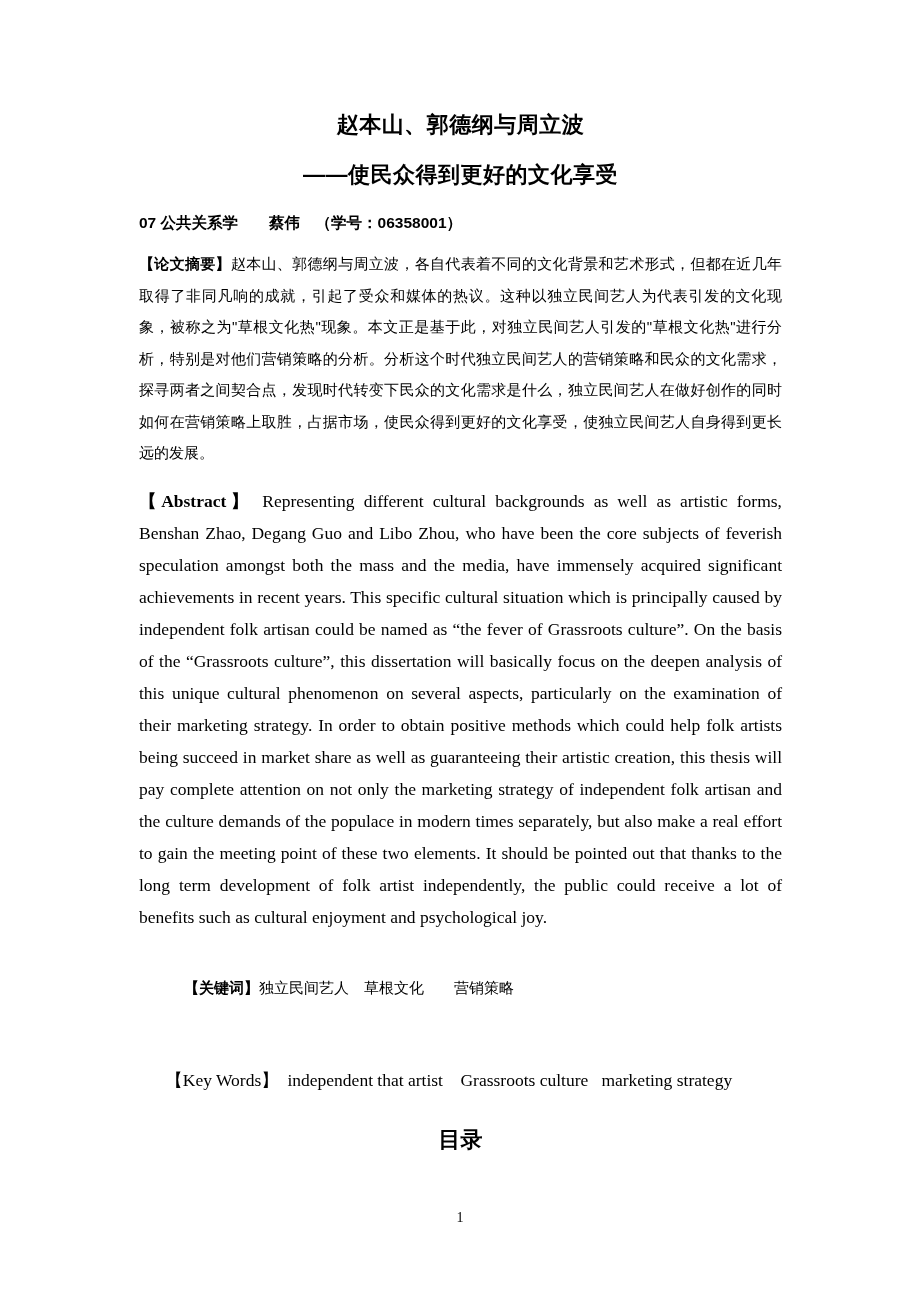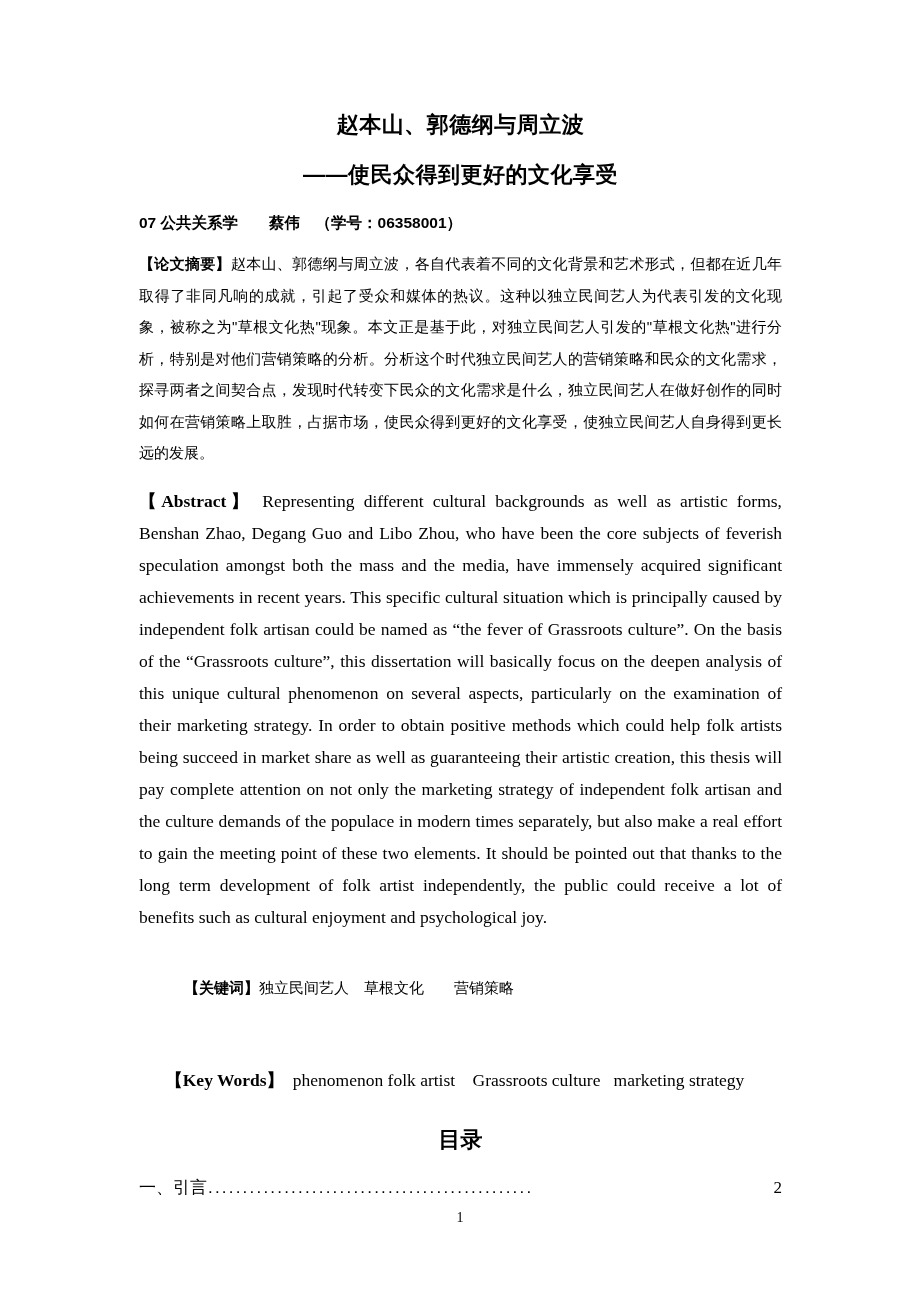--- a/index.html
+++ b/index.html
@@ -112,21 +112,21 @@
   }
   .kw-cn .tag { font-weight: bold; margin-left: 20px; }
 
   .kw-en {
     margin-top: 2px;
     font-family: "Liberation Serif", "DejaVu Serif", serif;
     font-size: 17.5px;
     line-height: 30px;
     white-space: pre;
   }
-  .kw-en .tag { font-weight: bold; }
+  .kw-en .tag { font-weight: normal; }
 
   
   .toc-heading {
     text-align: center;
     font-family: "Liberation Sans", "DejaVu Sans", sans-serif;
     font-weight: bold;
     font-size: 22px;
     line-height: 30px;
   }
   .toc-list {
@@ -189,30 +189,23 @@
 
     <div class="en-abstract">
       <span class="tag">【Abstract】</span><span> Representing different cultural backgrounds as well as artistic forms, Benshan Zhao, Degang Guo and Libo Zhou, who have been the core subjects of feverish speculation amongst both the mass and the media, have immensely acquired significant achievements in recent years. This specific cultural situation which is principally caused by independent folk artisan could be named as “the fever of Grassroots culture”. On the basis of the “Grassroots culture”, this dissertation will basically focus on the deepen analysis of this unique cultural phenomenon on several aspects, particularly on the examination of their marketing strategy. In order to obtain positive methods which could help folk artists being succeed in market share as well as guaranteeing their artistic creation, this thesis will pay complete attention on not only the marketing strategy of independent folk artisan and the culture demands of the populace in modern times separately, but also make a real effort to gain the meeting point of these two elements. It should be pointed out that thanks to the long term development of folk artist independently, the public could receive a lot of benefits such as cultural enjoyment and psychological joy.</span>
     </div>
 
     <div class="kw-cn">
       <span class="tag">【关键词】</span><span>独立民间艺人　草根文化　　营销策略</span>
     </div>
 
     <div class="kw-en">
-      <span class="tag">【Key Words】</span><span>  phenomenon folk artist    Grassroots culture   marketing strategy</span>
+      <span class="tag">【Key Words】</span><span>  independent that artist    Grassroots culture   marketing strategy</span>
     </div>
 
     <div class="toc-heading">目录</div>
 
-    <div class="toc-list">
-      <div class="toc-row">
-        <span class="toc-label">一、引言</span>
-        <span class="toc-dots">...............................................</span>
-        <span class="toc-page">2</span>
-      </div>
-    </div>
 
   </div>
 
   <div class="footer-pageno">1</div>
 
 </div>
 
 </body></html>

